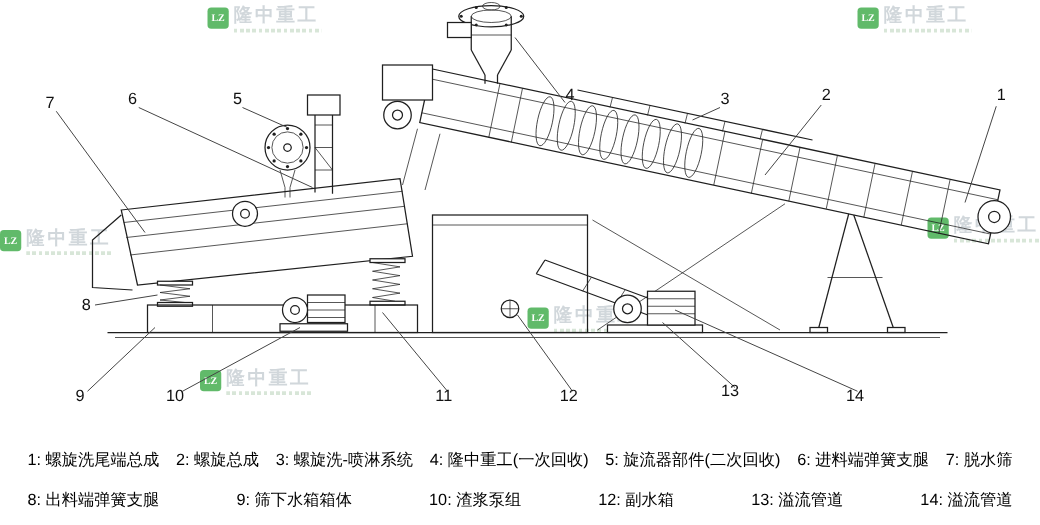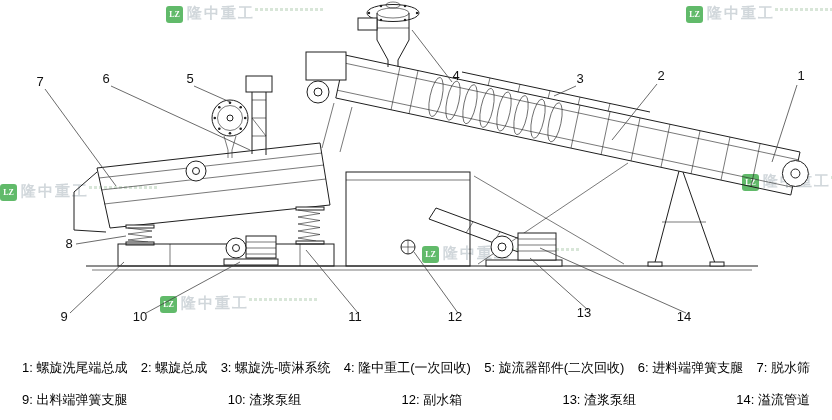--- a/index.html
+++ b/index.html
@@ -11,21 +11,21 @@
   }
   svg.diagram { position: absolute; left: 0; top: 0; z-index: 1; }
 
   
   .wm { position: absolute; z-index: 0; display: flex; align-items: flex-start; gap: 4px; opacity: .8; font-family: Liberation Serif, serif; }
   .wm-icon {
     width: 17px; height: 17px; background: #3aaa46; border-radius: 3px;
     color: #fff; font-size: 8px; font-weight: bold;
     display: flex; align-items: center; justify-content: center; flex: 0 0 auto;
   }
-  .wm-body { display: flex; flex-direction: row; }
+  .wm-body { display: flex; flex-direction: column; }
   .wm-brand {
     color: #c6ced3; font-size: 15px; font-weight: bold;
     letter-spacing: 2px; line-height: 15px; white-space: nowrap;
   }
   .wm-sub {
     margin-top: 2px; width: 70px; height: 3px;
     background: repeating-linear-gradient(90deg, #cfe0cf 0 3px, transparent 3px 5px);
   }
 
   
@@ -310,21 +310,22 @@
     <div class="lrow">
       <span>1: 螺旋洗尾端总成</span>
       <span>2: 螺旋总成</span>
       <span>3: 螺旋洗-喷淋系统</span>
       <span>4: 隆中重工(一次回收)</span>
       <span>5: 旋流器部件(二次回收)</span>
       <span>6: 进料端弹簧支腿</span>
       <span>7: 脱水筛</span>
     </div>
     <div class="lrow">
-      <span>9: 出料端弹簧支腿</span>
+      <span>8: 出料端弹簧支腿</span>
+      <span>9: 筛下水箱箱体</span>
       <span>10: 渣浆泵组</span>
       <span>12: 副水箱</span>
-      <span>13: 渣浆泵组</span>
+      <span>13: 溢流管道</span>
       <span>14: 溢流管道</span>
     </div>
   </div>
 
 </div>
 
 </body></html>

